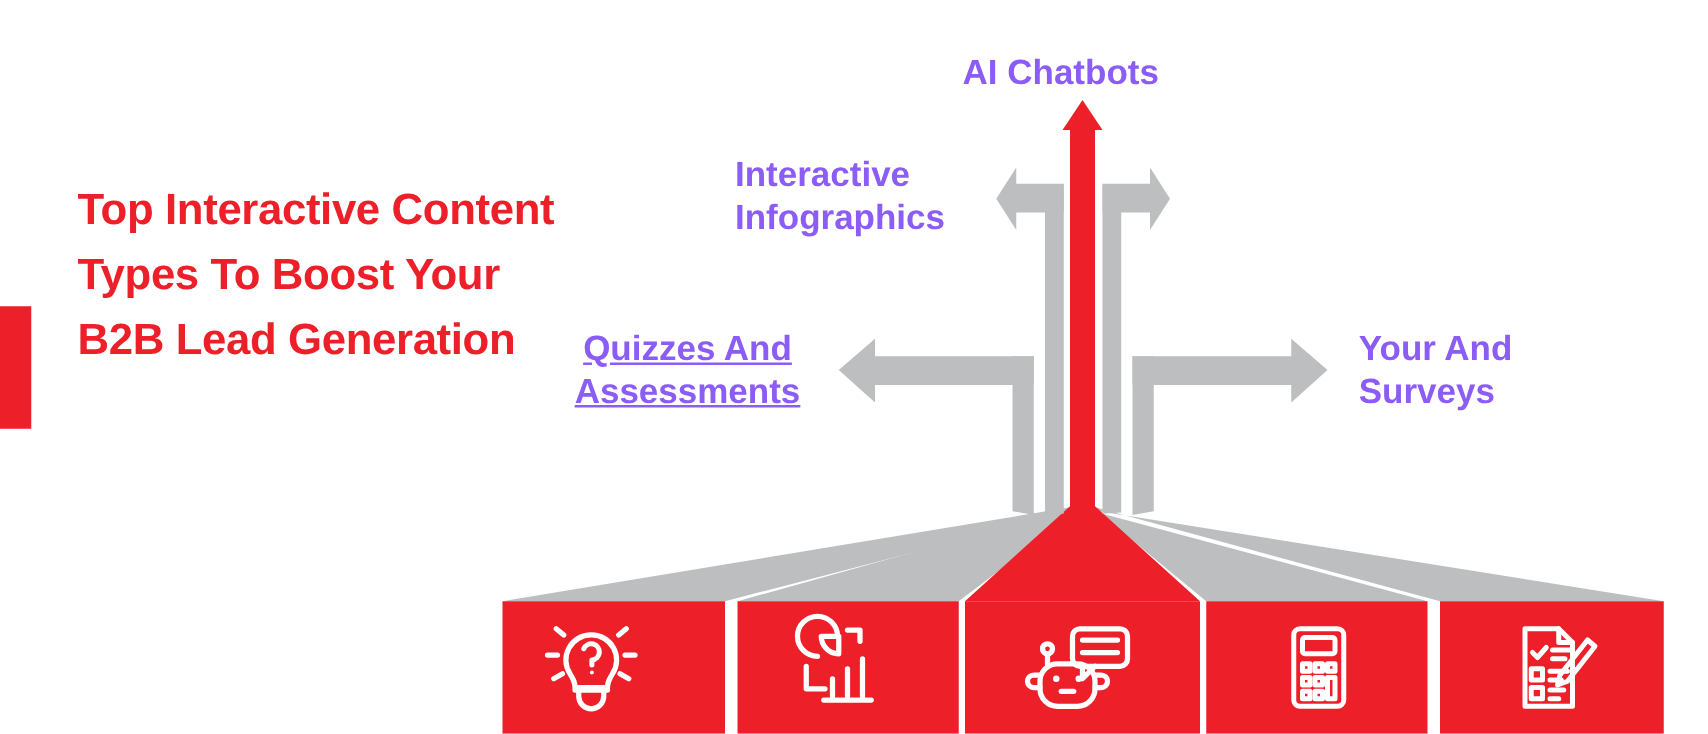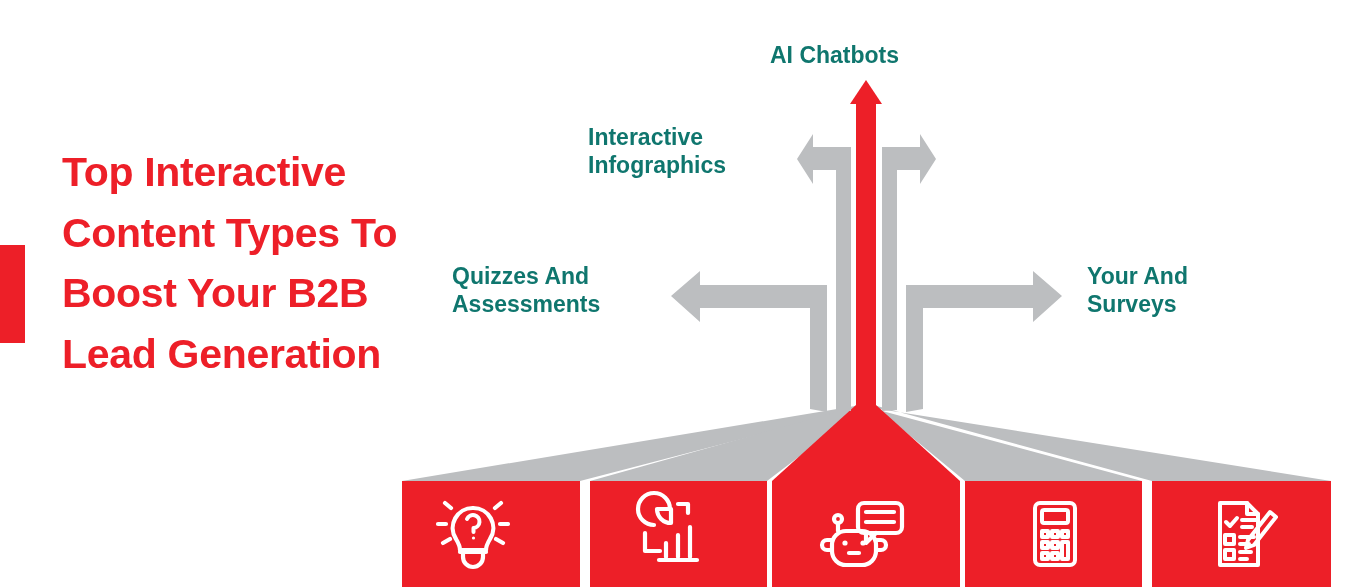--- a/index.html
+++ b/index.html
@@ -13,38 +13,38 @@
   #infographic{position:absolute;inset:0;width:1366px;height:587px;}
 
   .accent-bar{
     position:absolute;left:0;top:245px;width:25px;height:98px;
     background:#ED1F28;
   }
 
   .headline{
     position:absolute;left:62px;top:142px;width:400px;
     color:#ED1F28;
-    font-size:41px;
+    font-size:35px;
     font-weight:bold;
     line-height:1.48;
     letter-spacing:-0.3px;
   }
 
   .label{
     position:absolute;
-    color:#0f766e;
+    color:#8b5cf6;
     font-weight:bold;
-    font-size:23px;
+    font-size:28px;
     line-height:1.22;
     white-space:pre-line;
   }
   .label-top      { left:770px; top:41px;  }
   .label-infographics{ left:588px; top:123px; text-align:left; width:190px;}
   .label-calculators { left:953px; top:147px; }
-  .label-quizzes  { left:452px; top:262px; text-align:left; width:196px;}
+  .label-quizzes  { left:452px; top:262px; text-align:center; width:196px;text-decoration:underline;}
   .label-polls    { left:1087px;top:262px; }
 
   svg.diagram{position:absolute;left:0;top:0;width:1366px;height:587px;}
 </style>
 </head>
 <body>
 
 <div id="infographic">
 
   <div class="accent-bar"></div>

